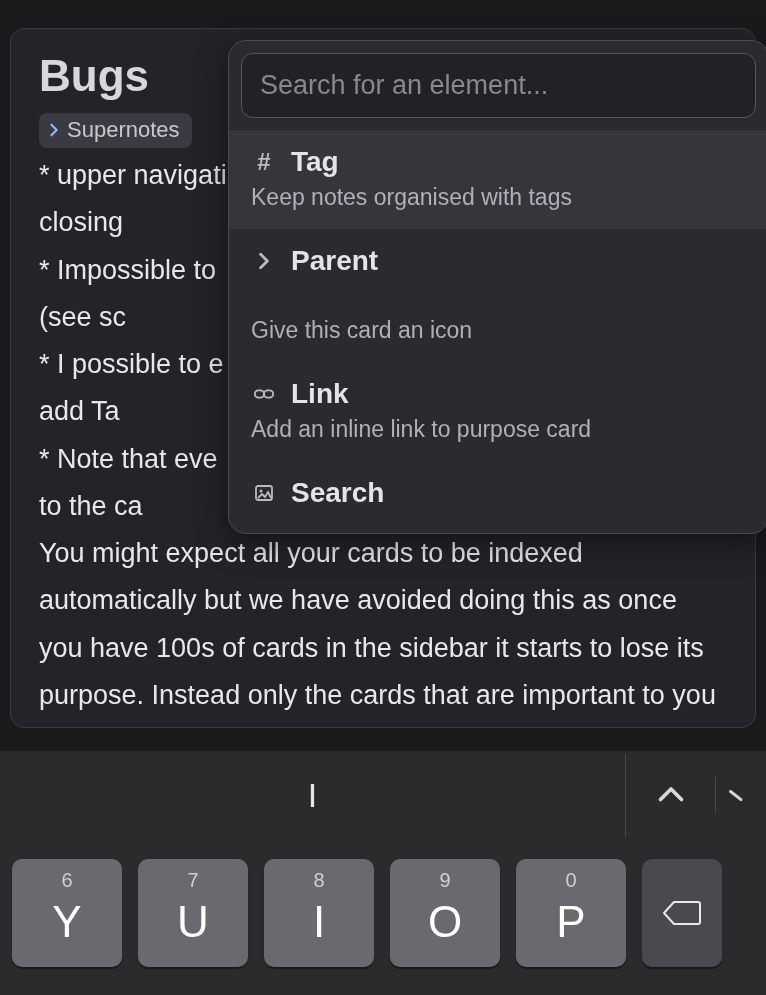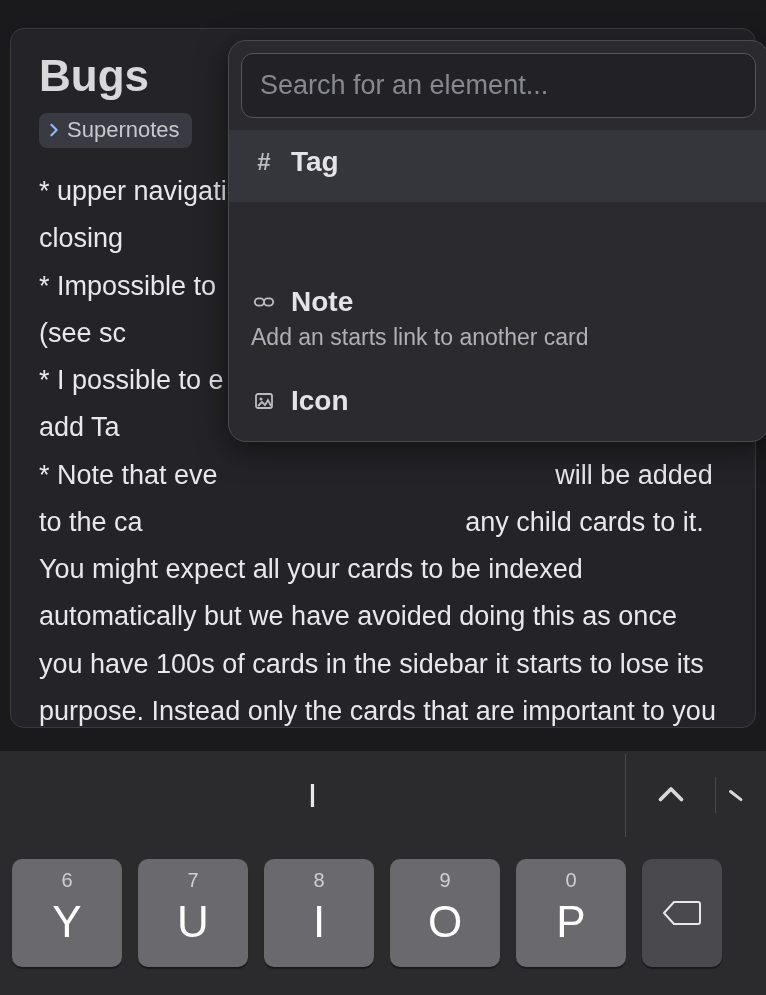--- a/index.html
+++ b/index.html
@@ -34,21 +34,21 @@
 }
 .tag-chip {
   display: inline-flex;
   align-items: center;
   gap: 6px;
   background: #3a3a42;
   border-radius: 8px;
   padding: 4px 12px 5px 8px;
   font-size: 22px;
   color: #c8c8cc;
-  margin-bottom: 20px;
+  margin-bottom: 4px;
 }
 .tag-chip svg { width: 14px; height: 14px; }
 .body-text {
   font-size: 27px;
   line-height: 1.75;
   color: #e8e8ea;
   white-space: pre-wrap;
   word-wrap: break-word;
 }
 .add-btn {
@@ -227,51 +227,61 @@
   <div class="search-wrap">
     <input class="search-input" type="text" autofocus="" placeholder="Search for an element..." style="">
   </div>
   <div class="menu">
 
     <div class="menu-item selected">
       <div class="menu-item-title">
         <span class="ico">#</span>
         <span>Tag</span>
       </div>
+      <div class="menu-item-desc">Keep notes organised with tags</div>
     </div>
 
     <div class="menu-item">
+      <div class="menu-item-title">
+        <span class="ico">
+          <svg width="18" height="18" viewBox="0 0 16 16">
+              <path d="M5 2l6 6-6 6" stroke="#bbbbc2" stroke-width="2.5" fill="none" stroke-linecap="round" stroke-linejoin="round"></path>
+            </svg>
+        </span>
+        <span>Parent</span>
+      </div>
     </div>
 
     <div class="menu-item">
+      <div class="menu-item-desc">Give this card an icon</div>
     </div>
 
     <div class="menu-item">
       <div class="menu-item-title">
         <span class="ico">
           <svg width="22" height="22" viewBox="0 0 24 24">
               <rect x="2" y="8" width="10" height="8" rx="4" stroke="#bbbbc2" stroke-width="2" fill="none"></rect>
               <rect x="12" y="8" width="10" height="8" rx="4" stroke="#bbbbc2" stroke-width="2" fill="none"></rect>
             </svg>
         </span>
-        <span>Note</span>
+        <span>Link</span>
       </div>
-      <div class="menu-item-desc">Add an starts link to another card</div>
+      <div class="menu-item-desc">Add an inline link to purpose card</div>
     </div>
 
     <div class="menu-item">
       <div class="menu-item-title">
         <span class="ico">
           <svg width="20" height="20" viewBox="0 0 20 20">
               <rect x="2" y="3" width="16" height="14" rx="2" stroke="#bbbbc2" stroke-width="1.8" fill="none"></rect>
               <circle cx="7" cy="8" r="1.5" fill="#bbbbc2"></circle>
               <path d="M4 15l4-4 3 3 3-5 3 6" stroke="#bbbbc2" stroke-width="1.8" fill="none"></path>
             </svg>
         </span>
-        <span>Icon</span>
+        <span>Search</span>
       </div>
     </div>
 
   </div>
 </div>
 
 <div class="kb">
   <div class="suggest">
     <div class="suggest-item">I</div>
     <div class="caret-up">

